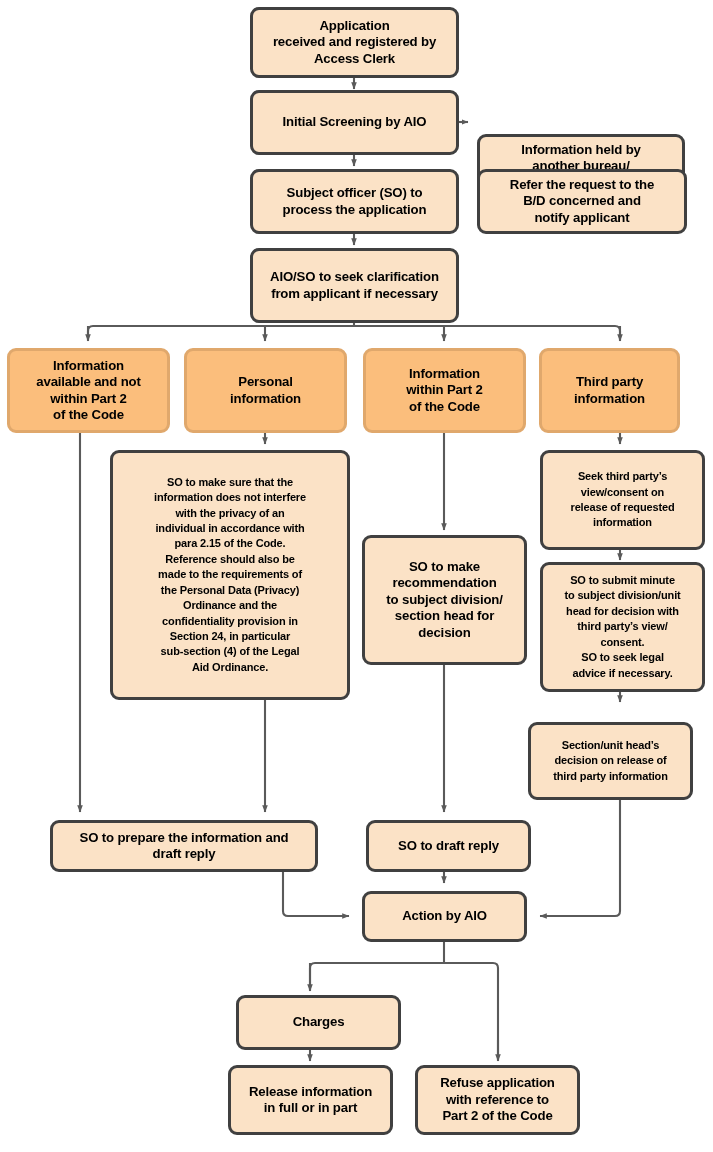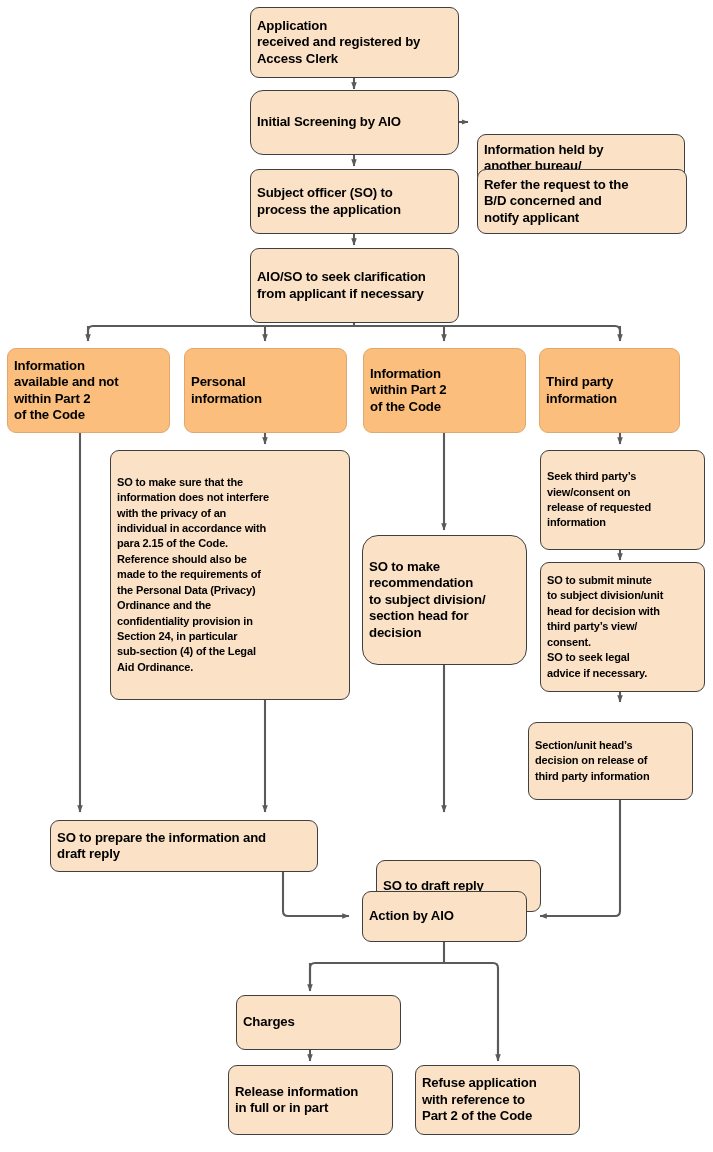--- a/index.html
+++ b/index.html
@@ -22,24 +22,25 @@
     left: 0;
     top: 0;
     width: 713px;
     height: 1152px;
     pointer-events: none;
   }
   .node {
     position: absolute;
     box-sizing: border-box;
     border-radius: 9px;
-    border: 1px solid #404040;
+    border: 3px solid #404040;
     display: flex;
     align-items: center;
     justify-content: center;
+    text-align: center;
     color: #000000;
     font-weight: bold;
     font-size: 13.2px;
     line-height: 16.4px;
     padding: 4px 6px;
     letter-spacing: -0.15px;
   }
   .node.light {
     background: #fbe2c6;
   }
@@ -119,21 +120,21 @@
       <path d="M310,1050 L310,1061" marker-end="url(#arrow)"></path>
     </g>
   </svg>
 
   <div class="node light" style="left:250px; top:7px; width:209px; height:71px;">
     <span class="txt">Application
 received and registered by
 Access Clerk</span>
   </div>
 
-  <div class="node light" style="left:250px; top:90px; width:209px; height:65px;border-radius:13px;">
+  <div class="node light" style="left:250px; top:90px; width:209px; height:65px;">
     <span class="txt">Initial Screening by AIO</span>
   </div>
 
   <div class="node light" style="left:477px; top:90px; width:208px; height:65px;margin-top:44px;">
     <span class="txt">Information held by
 another bureau/
 department (B/D)</span>
   </div>
 
   <div class="node light" style="left:250px; top:169px; width:209px; height:65px;">
@@ -184,21 +185,21 @@
 Reference should also be
 made to the requirements of
 the Personal Data (Privacy)
 Ordinance and the
 confidentiality provision in
 Section 24, in particular
 sub-section (4) of the Legal
 Aid Ordinance.</span>
   </div>
 
-  <div class="node light" style="left:362px; top:535px; width:165px; height:130px;border-radius:16px;">
+  <div class="node light" style="left:362px; top:535px; width:165px; height:130px;">
     <span class="txt">SO to make
 recommendation
 to subject division/
 section head for
 decision</span>
   </div>
 
   <div class="node light small" style="left:540px; top:450px; width:165px; height:100px;">
     <span class="txt">Seek third party’s
 view/consent on
@@ -220,21 +221,21 @@
     <span class="txt">Section/unit head’s
 decision on release of
 third party information</span>
   </div>
 
   <div class="node light" style="left:50px; top:820px; width:268px; height:52px;">
     <span class="txt">SO to prepare the information and
 draft reply</span>
   </div>
 
-  <div class="node light" style="left:376px; top:820px; width:165px; height:52px;margin-top:40px;">
+  <div class="node light" style="left:366px; top:820px; width:165px; height:52px;">
     <span class="txt">SO to draft reply</span>
   </div>
 
   <div class="node light" style="left:362px; top:891px; width:165px; height:51px;">
     <span class="txt">Action by AIO</span>
   </div>
 
   <div class="node light" style="left:236px; top:995px; width:165px; height:55px;">
     <span class="txt">Charges</span>
   </div>

